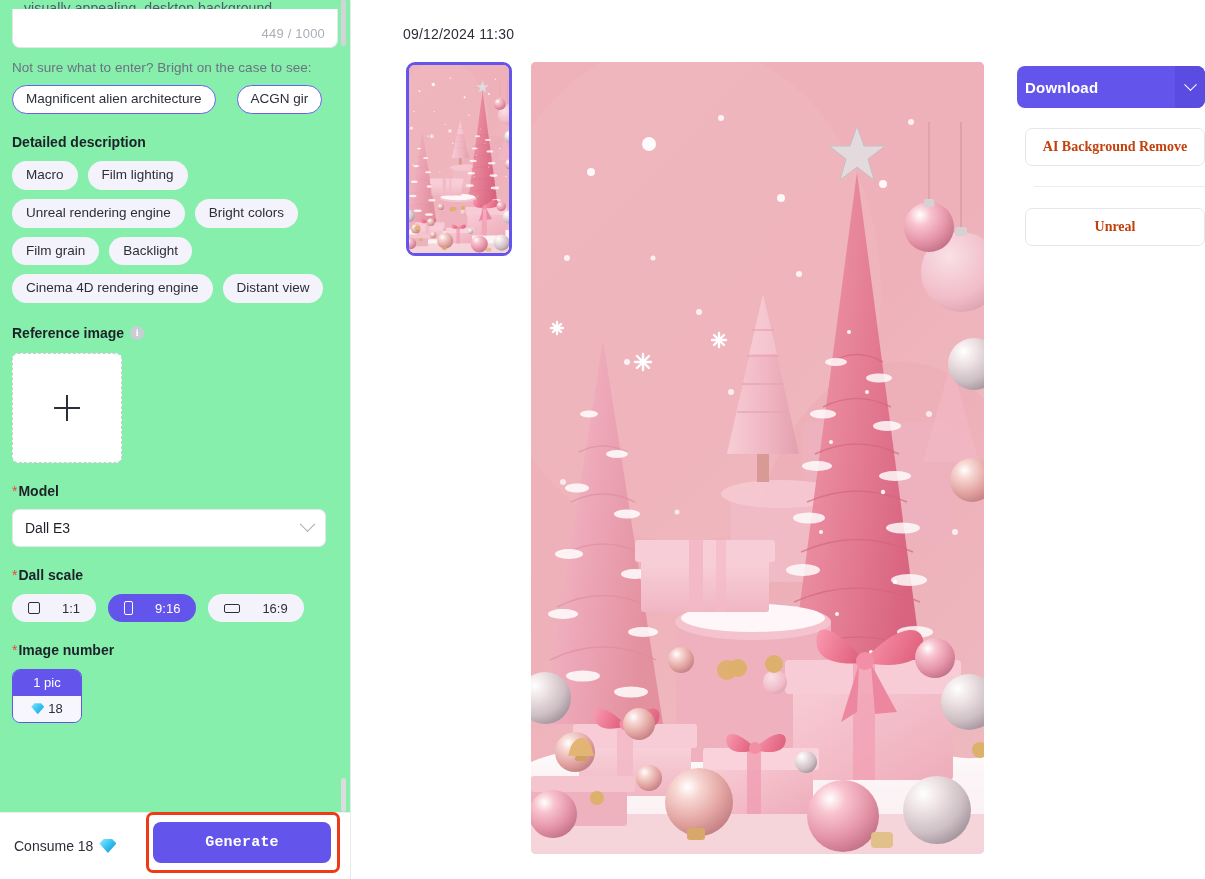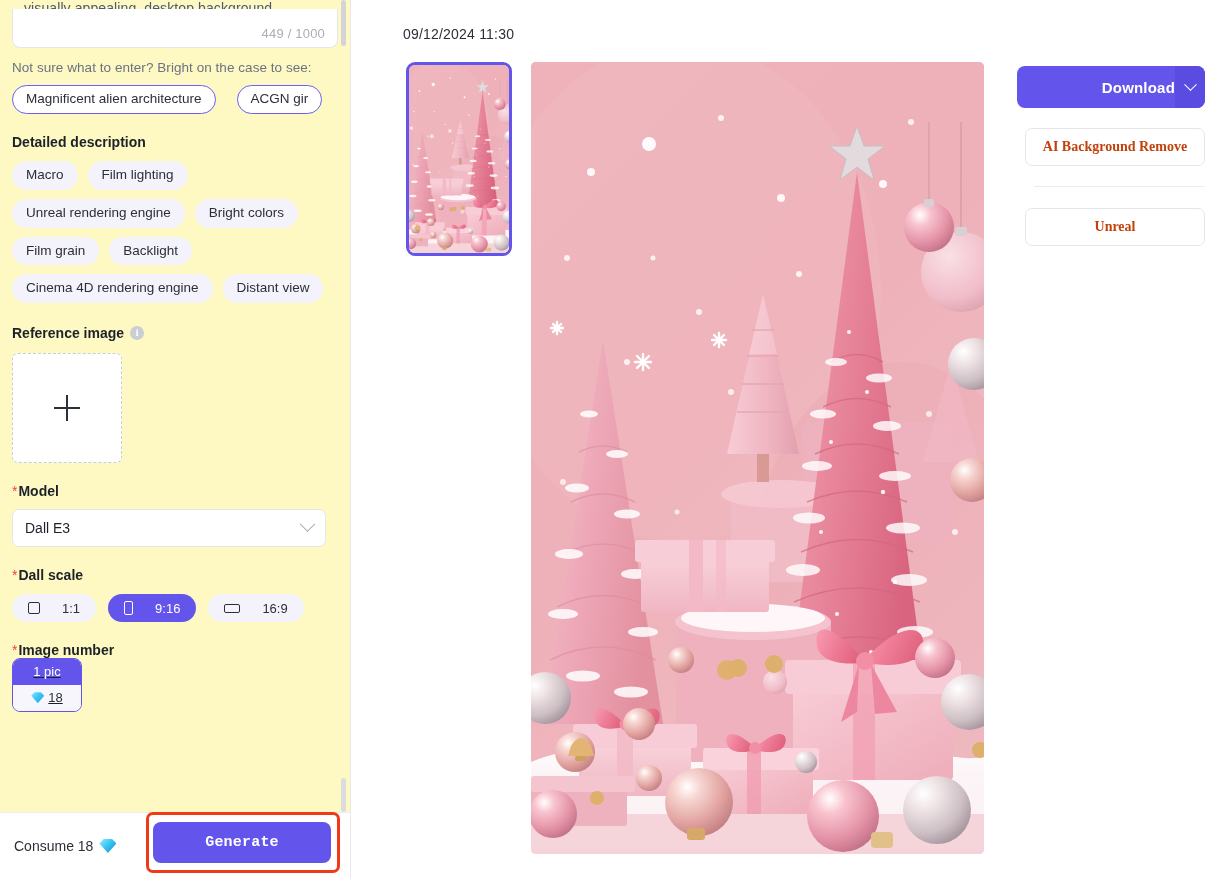--- a/index.html
+++ b/index.html
@@ -10,21 +10,21 @@
     background: #ffffff;
     font-family: "Liberation Sans", sans-serif;
     color: #1d2129;
   }
   #app { position: relative; width: 1205px; height: 879px; background: #fff; }
 
   
   #sidebar {
     position: absolute; left: 0; top: 0;
     width: 351px; height: 879px;
-    background: #fef9c3;
+    background: #86efac;
     border-right: 1px solid #e8e8ed;
   }
   #sidebar-scroll {
     position: absolute; left: 0; top: 0;
     width: 350px; height: 812px;
     overflow: hidden;
   }
   #sb-inner { padding: 0 12px; position: relative; }
 
   .prompt-tail {
@@ -142,21 +142,21 @@
     background: #f4f3fb; color: #2b2f38;
     font-size: 13px; cursor: pointer;
     padding: 0 16px;
   }
   .scale-btn.sel { background: #6355ec; color: #fff; }
   .ratio-ico { display: inline-block; border: 1.5px solid currentColor; border-radius: 2px; }
   .ratio-1-1 { width: 12px; height: 12px; }
   .ratio-9-16 { width: 9px; height: 14px; }
   .ratio-16-9 { width: 16px; height: 9px; }
 
-  .num-row { display: flex; gap: 10px; text-decoration: underline; }
+  .num-row { margin-top: 11px; display: flex; gap: 10px; }
   .num-card {
     width: 70px;
     border: 1px solid #6355ec;
     border-radius: 8px;
     overflow: hidden;
     cursor: pointer;
   }
   .num-top {
     background: #6355ec; color: #fff;
     font-size: 13px; text-align: center;
@@ -267,21 +267,21 @@
   #download-btn {
     position: absolute; left: 0; top: 66px;
     width: 188px; height: 42px;
     background: #6355ec;
     border-radius: 8px;
     display: flex; align-items: center;
     cursor: pointer;
     overflow: hidden;
   }
   #download-btn .lbl {
-    flex: 1; text-align: right; color: #fff;
+    flex: 1; text-align: left; color: #fff;
     font-size: 15px; font-weight: 700; letter-spacing: .2px;
     padding-left: 8px;
   }
   #download-split {
     width: 30px; height: 42px;
     background: #5a4ce0;
     display: flex; align-items: center; justify-content: center;
     cursor: pointer;
   }
   .chev-w {

